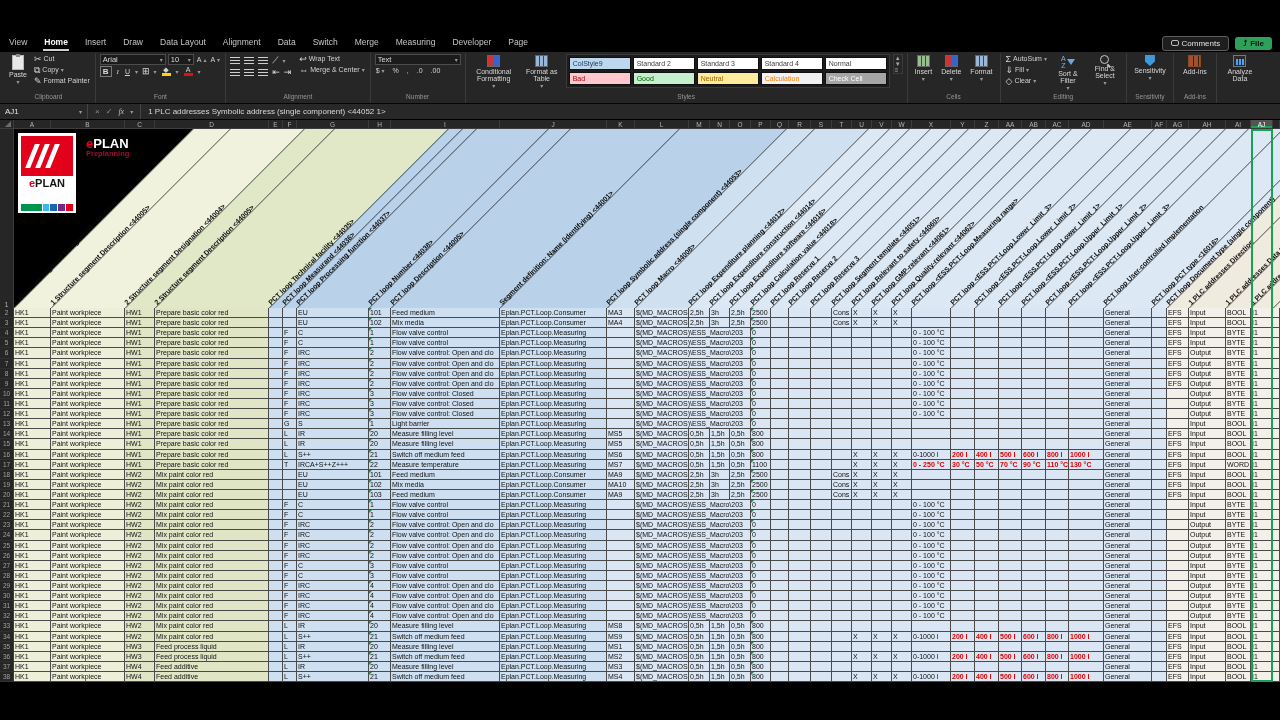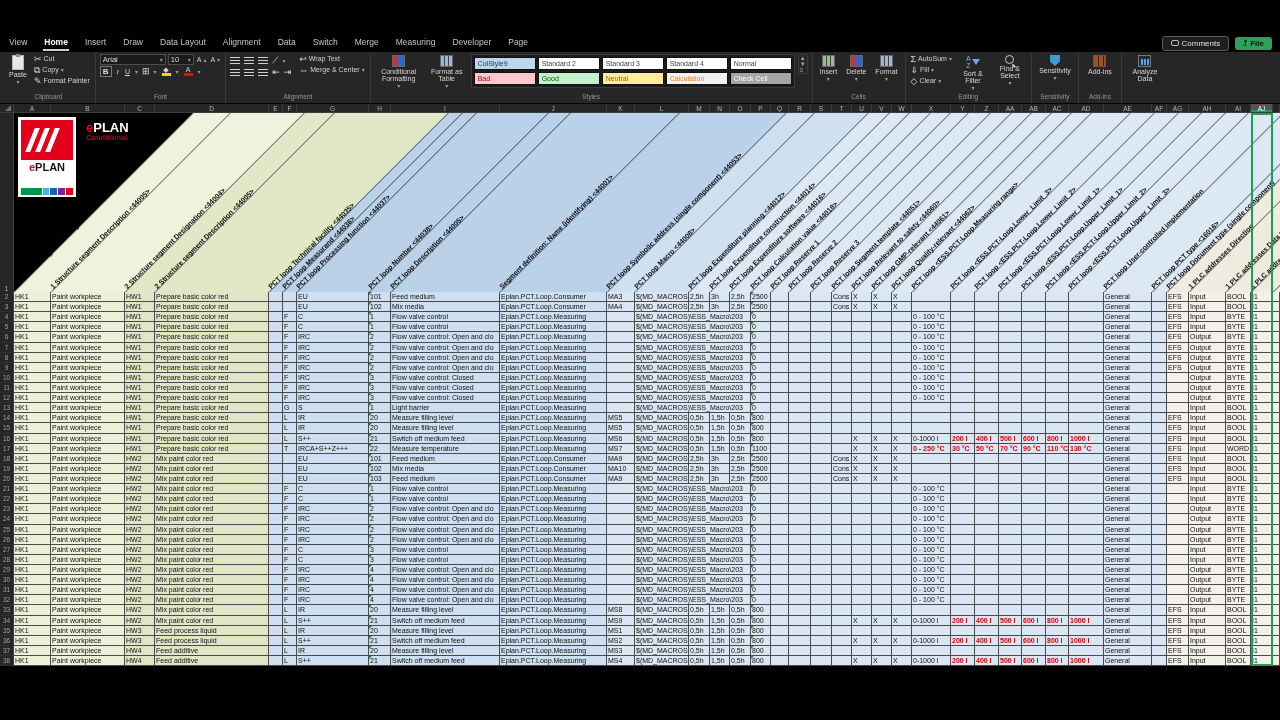--- a/index.html
+++ b/index.html
@@ -240,20 +240,41 @@
           <div class="srow">
               <span class="glyph">⇔</span>
               <span>Merge &amp; Center</span>
               <span class="chev">▾</span>
             </div>
         </div>
       </div>
       <div class="rlabel">Alignment</div>
     </div>
 
+    <div class="rgroup">
+      <div class="rbody">
+        <div class="colstack">
+          <div class="combo" style="width:86px">
+              <span>Text</span>
+              <span class="chev">▾</span>
+            </div>
+          <div style="display:flex;gap:6px;align-items:center;">
+            <span class="srow">
+                <span>$</span>
+                <span class="chev">▾</span>
+              </span>
+            <span class="srow">%</span>
+            <span class="srow">,</span>
+            <span class="srow">.0</span>
+            <span class="srow">.00</span>
+          </div>
+        </div>
+      </div>
+      <div class="rlabel">Number</div>
+    </div>
 
     <div class="rgroup">
       <div class="rbody">
         <div class="bigbtn" style="width:48px;">
           <span class="ic-cf"></span>
           <span>Conditional Formatting</span>
             <span class="chev">▾</span>
         </div>
         <div class="bigbtn" style="width:42px;">
           <span class="ic-grid"></span>
@@ -363,20 +384,33 @@
       <div class="rbody">
         <div class="bigbtn" style="width:38px;">
           <span class="ic-chart"></span>
           <span>Analyze Data</span>
         </div>
       </div>
       <div class="rlabel"></div>
     </div>
   </div>
 
+  <div class="fbar">
+    <div class="namebox">
+      <span>AJ1</span>
+        <span class="chev">▾</span>
+    </div>
+    <div class="fxzone">
+      <span>×</span>
+      <span>✓</span>
+      <span class="fx">fx</span>
+      <span class="chev">▾</span>
+    </div>
+    <div class="fval">1 PLC addresses Symbolic address (single component) &lt;44052 1&gt;</div>
+  </div>
 
   <div class="colstrip" id="colstrip">
       <div class="corner"></div>
       <div class="cl" style="width: 37px;">A</div>
       <div class="cl" style="width: 74px;">B</div>
       <div class="cl" style="width: 30px;">C</div>
       <div class="cl" style="width: 114px;">D</div>
       <div class="cl" style="width: 14px;">E</div>
       <div class="cl" style="width: 14px;">F</div>
       <div class="cl" style="width: 72px;">G</div>
@@ -427,21 +461,21 @@
         <div class="logobar" id="logobar">
             <i style="background: rgb(0, 149, 78); width: 21px;"></i>
             <i style="background: rgb(68, 179, 230); width: 7px;"></i>
             <i style="background: rgb(20, 103, 179); width: 7px;"></i>
             <i style="background: rgb(122, 41, 130); width: 7px;"></i>
             <i style="background: rgb(226, 0, 26); width: 7px;"></i>
           </div>
       </div>
       <div class="preplan">
         <div class="big"><span class="e">e</span><span>PLAN</span></div>
-        <div class="sub">Conditional</div>
+        <div class="sub">Preplanning</div>
       </div>
     <div class="band hz-s1" style="left: 14px; width: 37px;"></div>
         <div class="band hz-s1" style="left: 51px; width: 74px;"></div>
         <div class="band hz-s2" style="left: 125px; width: 30px;"></div>
         <div class="band hz-s2" style="left: 155px; width: 114px;"></div>
         <div class="band hz-p1" style="left: 269px; width: 14px;"></div>
         <div class="band hz-p1" style="left: 283px; width: 14px;"></div>
         <div class="band hz-p1" style="left: 297px; width: 72px;"></div>
         <div class="band hz-p1" style="left: 369px; width: 22px;"></div>
         <div class="band hz-p1" style="left: 391px; width: 109px;"></div>

